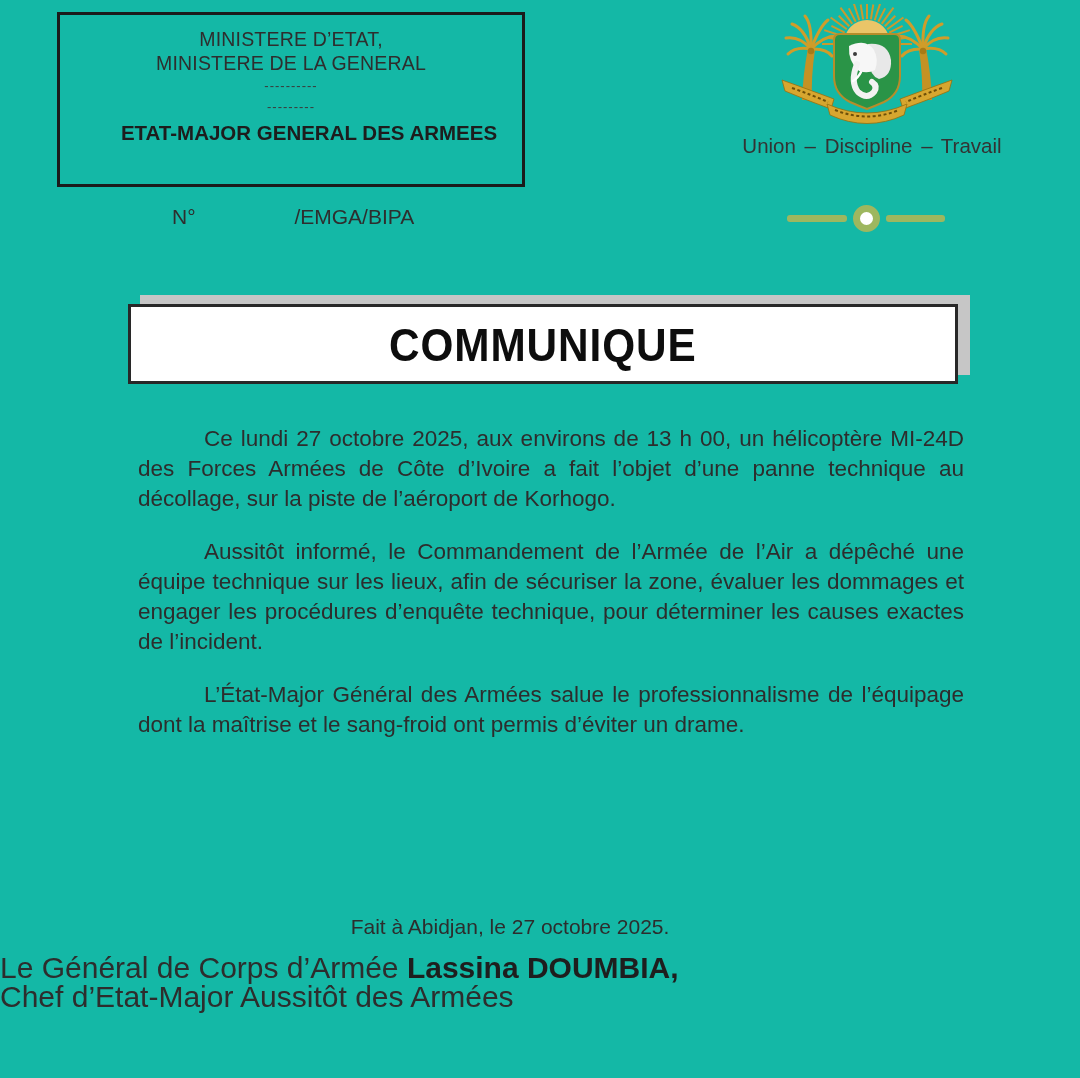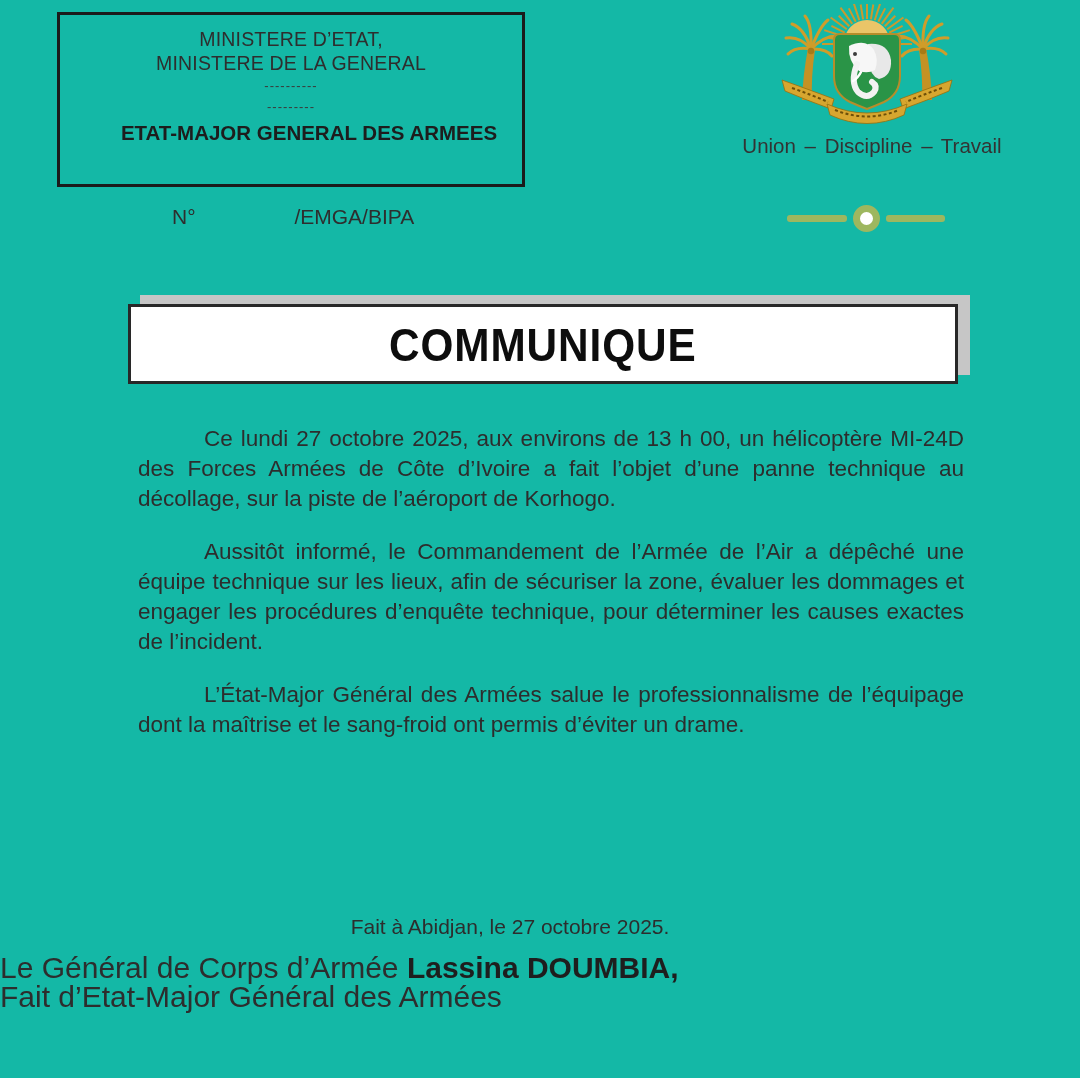--- a/index.html
+++ b/index.html
@@ -165,16 +165,16 @@
 
   <div class="body">
     <p>Ce lundi 27 octobre 2025, aux environs de 13 h 00, un hélicoptère MI-24D des Forces Armées de Côte d’Ivoire a fait l’objet d’une panne technique au décollage, sur la piste de l’aéroport de Korhogo.</p>
     <p>Aussitôt informé, le Commandement de l’Armée de l’Air a dépêché une équipe technique sur les lieux, afin de sécuriser la zone, évaluer les dommages et engager les procédures d’enquête technique, pour déterminer les causes exactes de l’incident.</p>
     <p>L’État-Major Général des Armées salue le professionnalisme de l’équipage dont la maîtrise et le sang-froid ont permis d’éviter un drame.</p>
   </div>
 
   <div class="place-date">Fait à Abidjan, le 27 octobre 2025.</div>
   <div class="signature">
     <div><span>Le Général de Corps d’Armée</span> <b>Lassina DOUMBIA,</b></div>
-    <div>Fait d’Etat-Major Général des Armées</div>
+    <div>Chef d’Etat-Major Aussitôt des Armées</div>
   </div>
 
 </div>
 
 </body></html>

